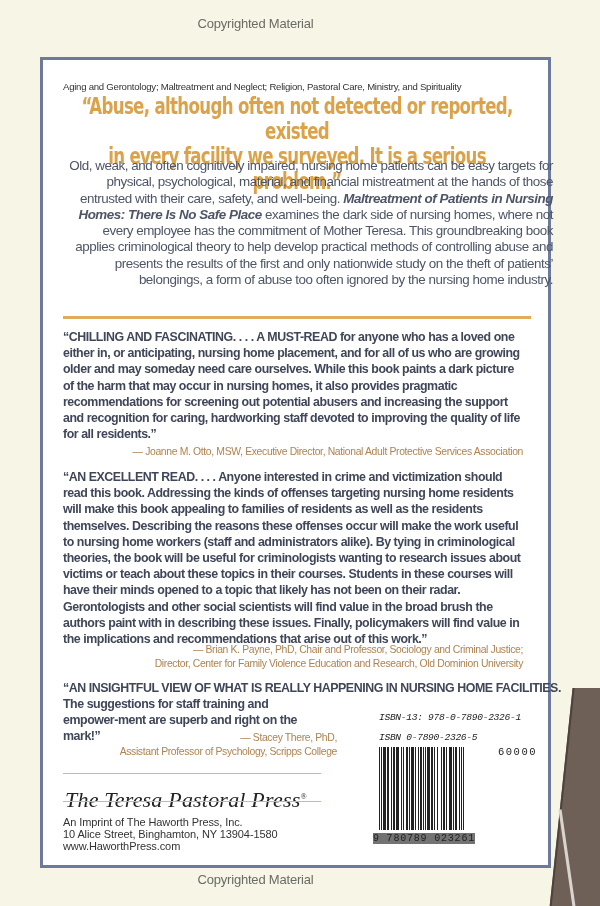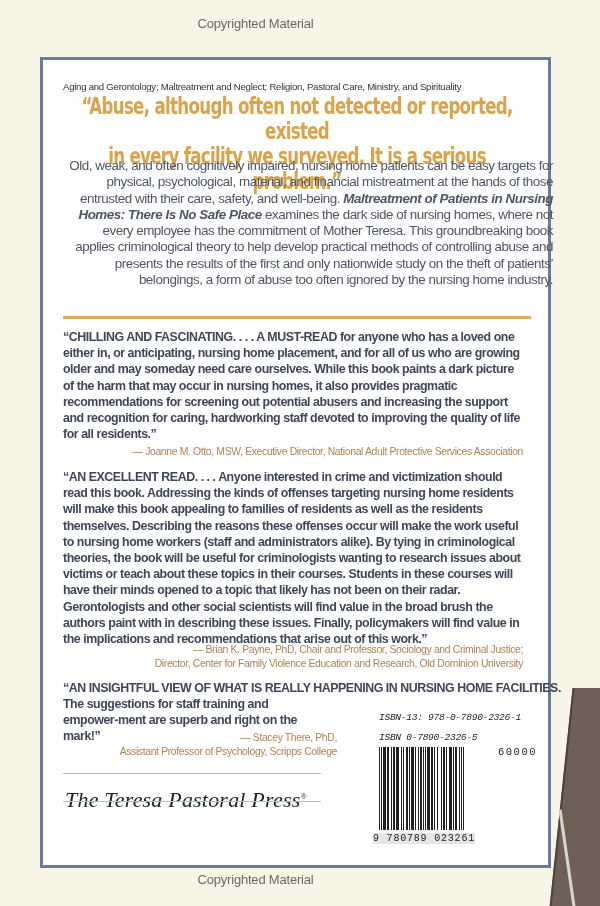--- a/index.html
+++ b/index.html
@@ -81,21 +81,21 @@
   .barcode .gap { height:100%; }
   .addon {
     position:absolute; left:450px; top:702px; height:68px; display:flex;
   }
   .addon-num {
     position:absolute; left:455px; top:686px; font-family:"Liberation Mono", monospace;
     font-size:10.5px; color:#222; letter-spacing:1.5px;
   }
   .barcode-num {
     position:absolute; left:330px; top:773px; font-family:"Liberation Mono", monospace;
-    font-size:10px; color:#222; letter-spacing:0.8px; background:#e5e5e5;
+    font-size:10px; color:#222; letter-spacing:0.8px; background:#737373;
   }
 </style>
 </head>
 <body>
 
 <div class="copyright top">Copyrighted Material</div>
 
 <div class="book-edge"></div>
 
 <div class="card">
@@ -122,20 +122,25 @@
 
   <div class="quote" style="top:620px; width:470px; white-space:nowrap;">“AN INSIGHTFUL VIEW OF WHAT IS REALLY HAPPENING IN NURSING HOME FACILITIES.</div>
   <div class="quote" style="top:636px; width:262px;">The suggestions for staff training and empower-ment are superb and right on the mark!”</div>
   <div class="attrib" style="top:671px; right:211px;">— Stacey There, PhD,</div>
   <div class="attrib" style="top:685px; right:211px;">Assistant Professor of Psychology, Scripps College</div>
 
   <div class="thin-rule" style="top:713px;"></div>
   <div class="press-name"><span>The Teresa Pastoral Press</span><sup>®</sup></div>
   <div class="thin-rule" style="top:741px;"></div>
 
+  <div class="press-info">
+    <div>An Imprint of The Haworth Press, Inc.</div>
+    <div>10 Alice Street, Binghamton, NY 13904-1580</div>
+    <div>www.HaworthPress.com</div>
+  </div>
 
   <div class="isbn13">ISBN-13: 978-0-7890-2326-1</div>
   <div class="isbn10">ISBN 0-7890-2326-5</div>
 
   <div class="barcode" id="bc">
       <span class="bar" style="width: 1px;"></span>
       <span class="gap" style="width: 1px;"></span>
       <span class="bar" style="width: 1px;"></span>
       <span class="gap" style="width: 1px;"></span>
       <span class="bar" style="width: 3px;"></span>

